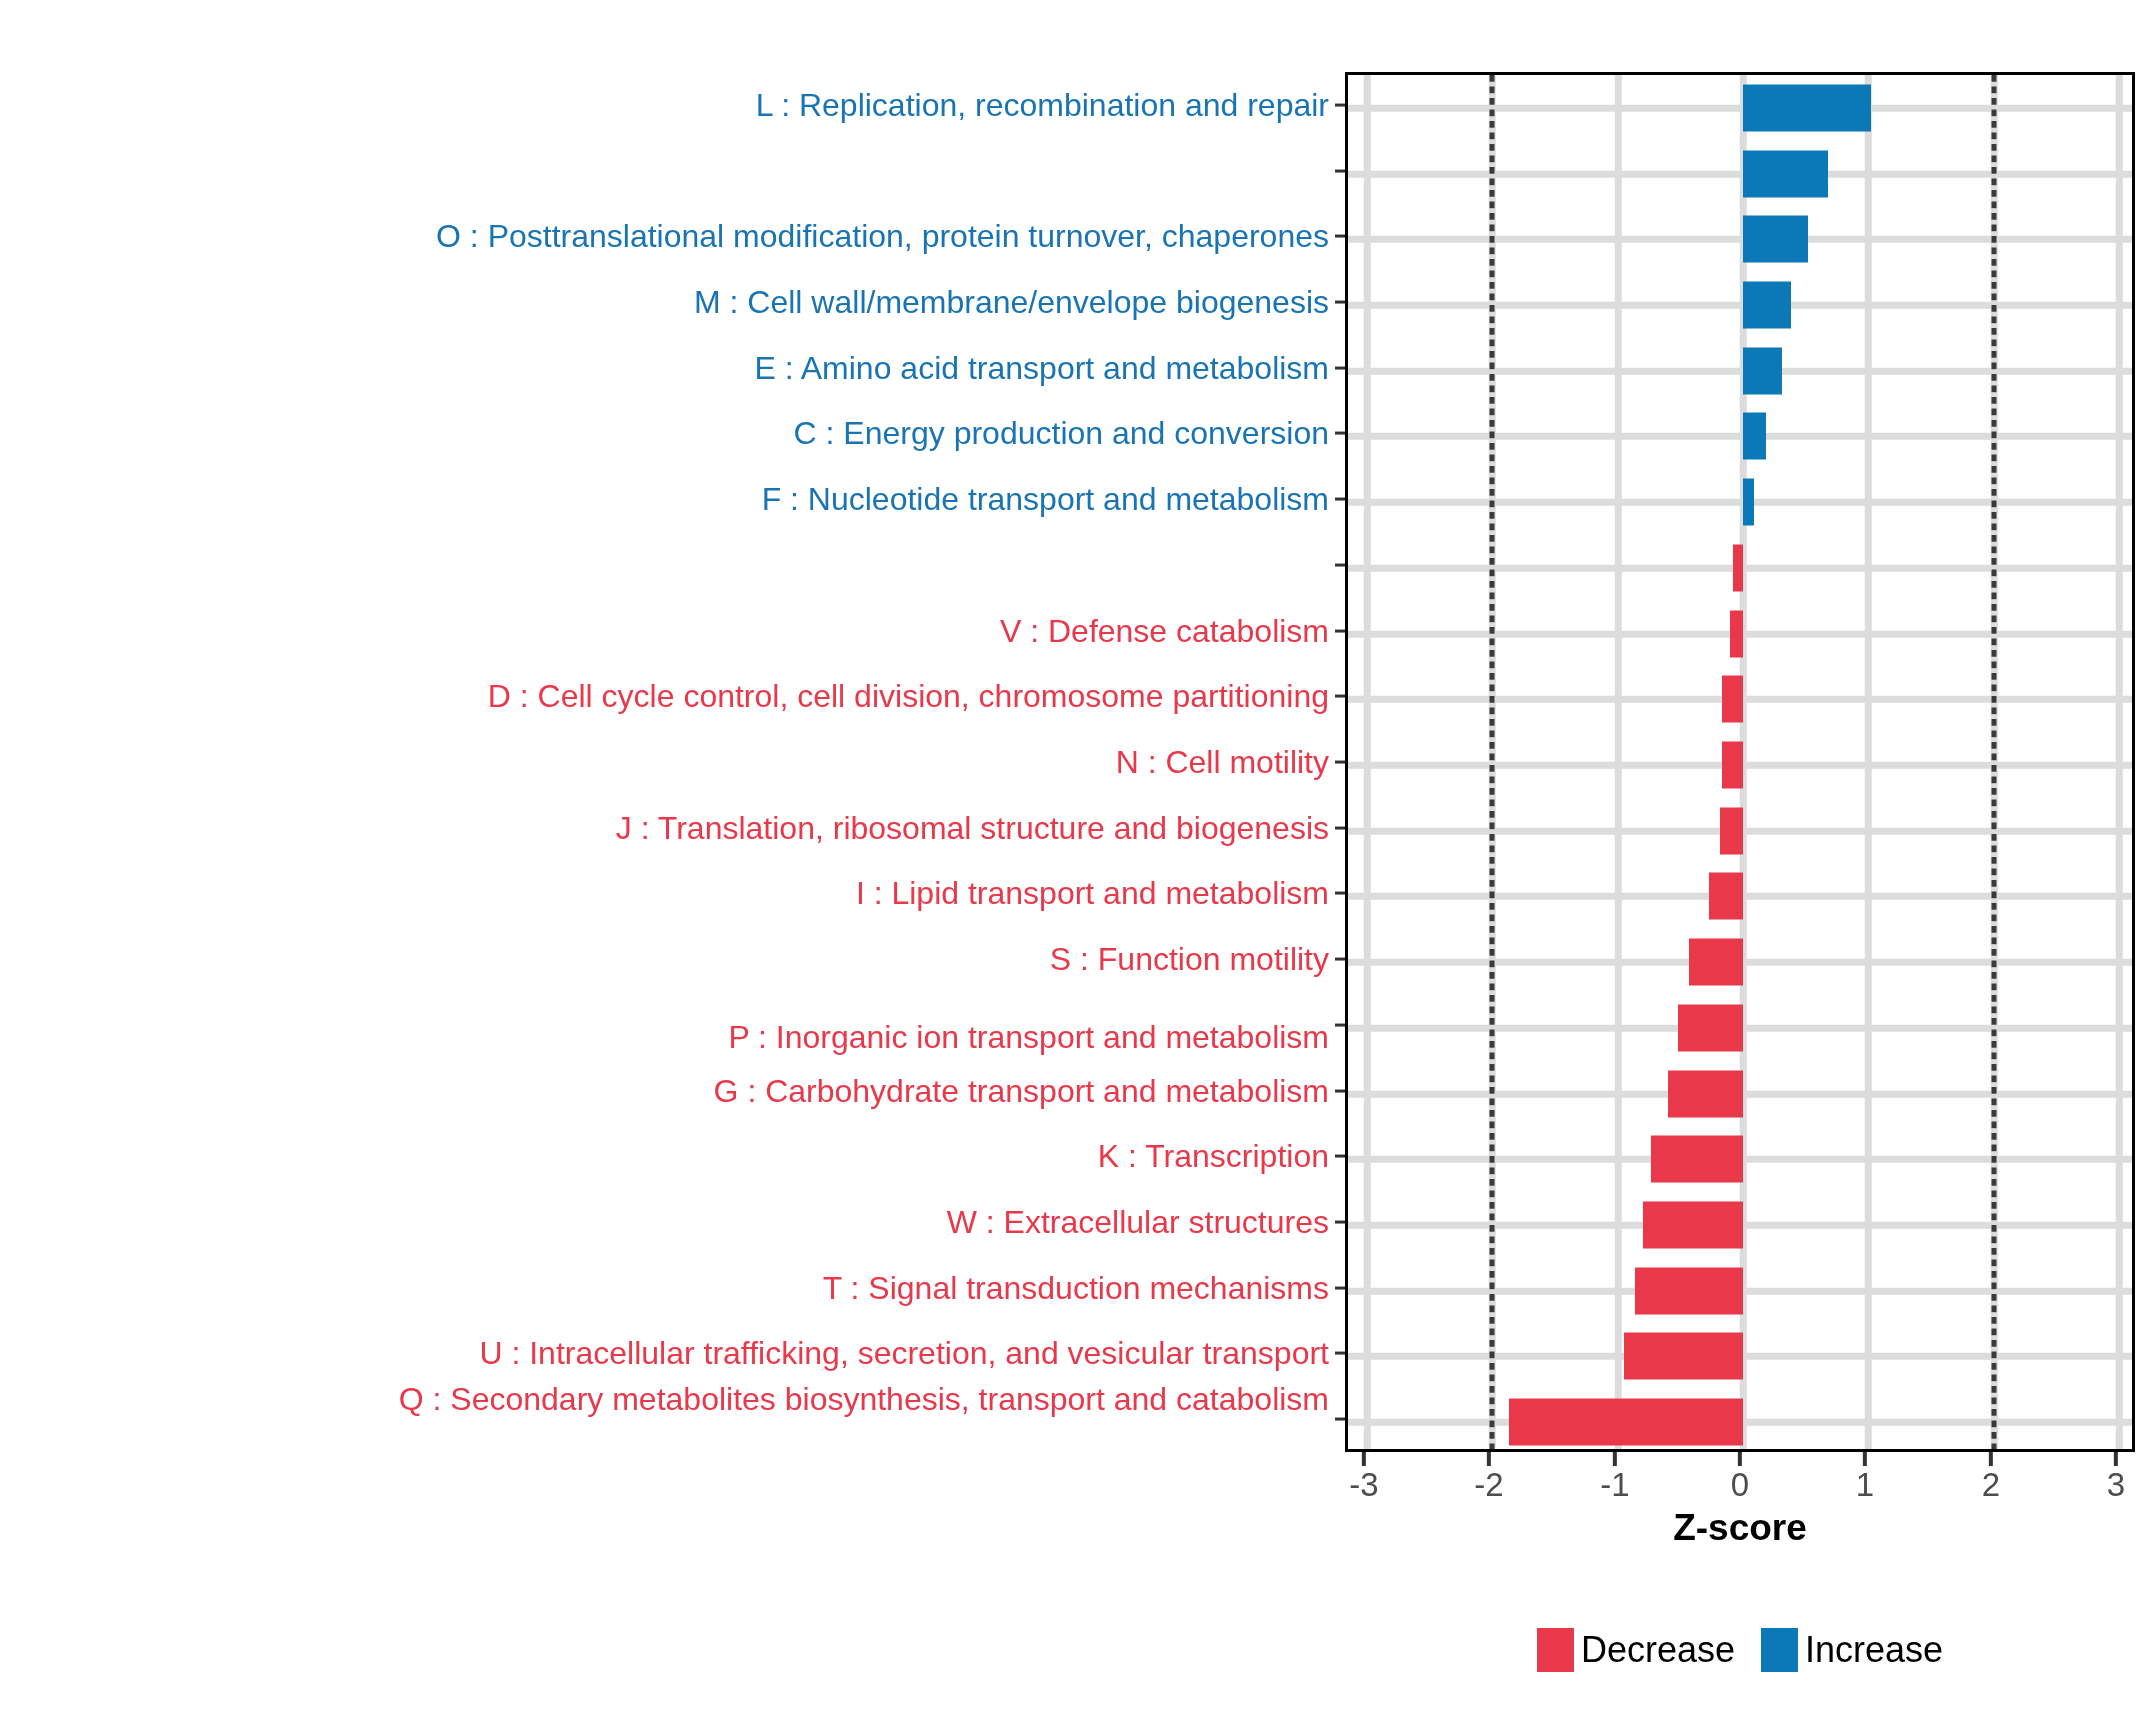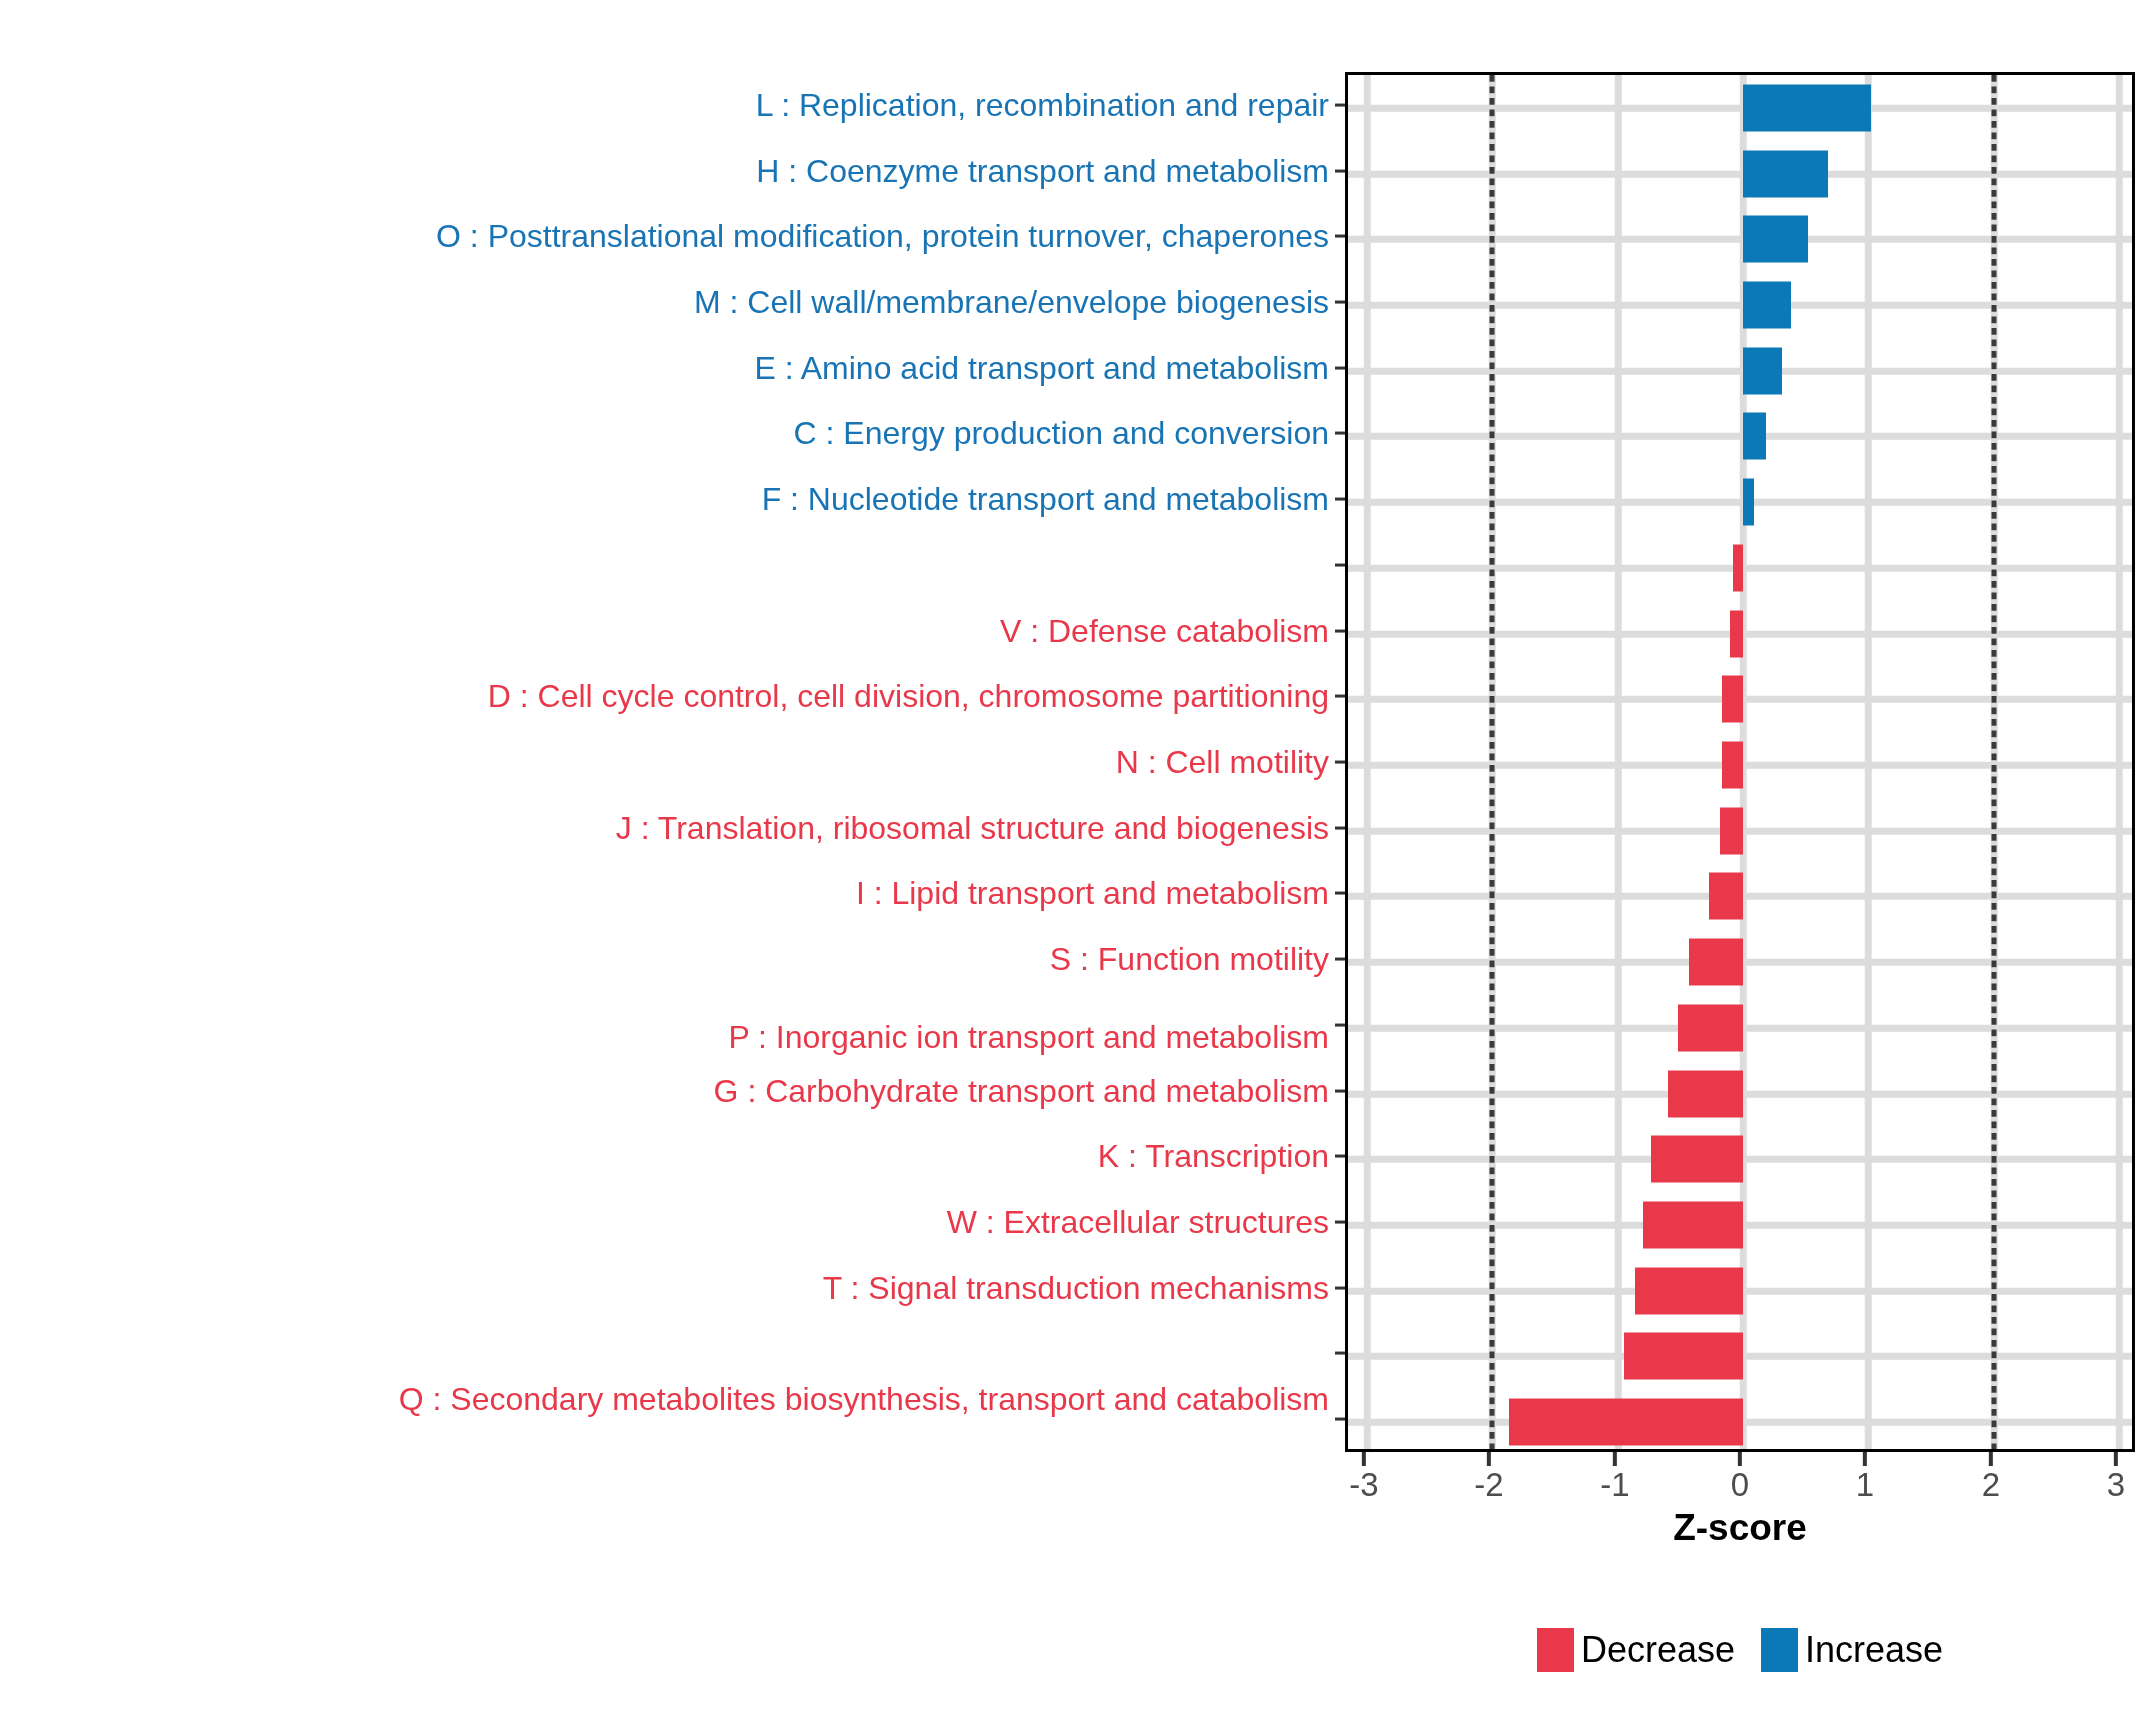--- a/index.html
+++ b/index.html
@@ -73,21 +73,20 @@
   .legend-label{font-size:36px;color:#000000;line-height:1;white-space:nowrap;}
 </style>
 </head>
 <body>
 
 <div id="chart-root">
 
   <div id="label-col">
       <div class="ylabel inc" style="top: 33px;">L : Replication, recombination and repair</div>
       <div class="ytick" style="top: 33px;"></div>
-      <div class="ylabel inc" style="top: 99px;">H : Coenzyme transport and metabolism</div>
       <div class="ytick" style="top: 99px;"></div>
       <div class="ylabel inc" style="top: 164px;">O : Posttranslational modification, protein turnover, chaperones</div>
       <div class="ytick" style="top: 164px;"></div>
       <div class="ylabel inc" style="top: 230px;">M : Cell wall/membrane/envelope biogenesis</div>
       <div class="ytick" style="top: 230px;"></div>
       <div class="ylabel inc" style="top: 296px;">E : Amino acid transport and metabolism</div>
       <div class="ytick" style="top: 296px;"></div>
       <div class="ylabel inc" style="top: 361px;">C : Energy production and conversion</div>
       <div class="ytick" style="top: 361px;"></div>
       <div class="ylabel inc" style="top: 427px;">F : Nucleotide transport and metabolism</div>
@@ -108,20 +107,21 @@
       <div class="ylabel dec" style="top: 953px; margin-top: 12px;">P : Inorganic ion transport and metabolism</div>
       <div class="ytick" style="top: 953px;"></div>
       <div class="ylabel dec" style="top: 1019px;">G : Carbohydrate transport and metabolism</div>
       <div class="ytick" style="top: 1019px;"></div>
       <div class="ylabel dec" style="top: 1084px;">K : Transcription</div>
       <div class="ytick" style="top: 1084px;"></div>
       <div class="ylabel dec" style="top: 1150px;">W : Extracellular structures</div>
       <div class="ytick" style="top: 1150px;"></div>
       <div class="ylabel dec" style="top: 1216px;">T : Signal transduction mechanisms</div>
       <div class="ytick" style="top: 1216px;"></div>
+      <div class="ylabel dec" style="top: 1281px;">U : Intracellular trafficking, secretion, and vesicular transport</div>
       <div class="ytick" style="top: 1281px;"></div>
       <div class="ylabel dec" style="top: 1327px; text-align: right;">Q : Secondary metabolites biosynthesis, transport and catabolism</div>
       <div class="ytick" style="top: 1347px;"></div>
     </div>
 
   <div id="panel">
     <div id="panel-inner">
         <div class="hgrid" style="top: 33px;"></div>
         <div class="hgrid" style="top: 99px;"></div>
         <div class="hgrid" style="top: 164px;"></div>

